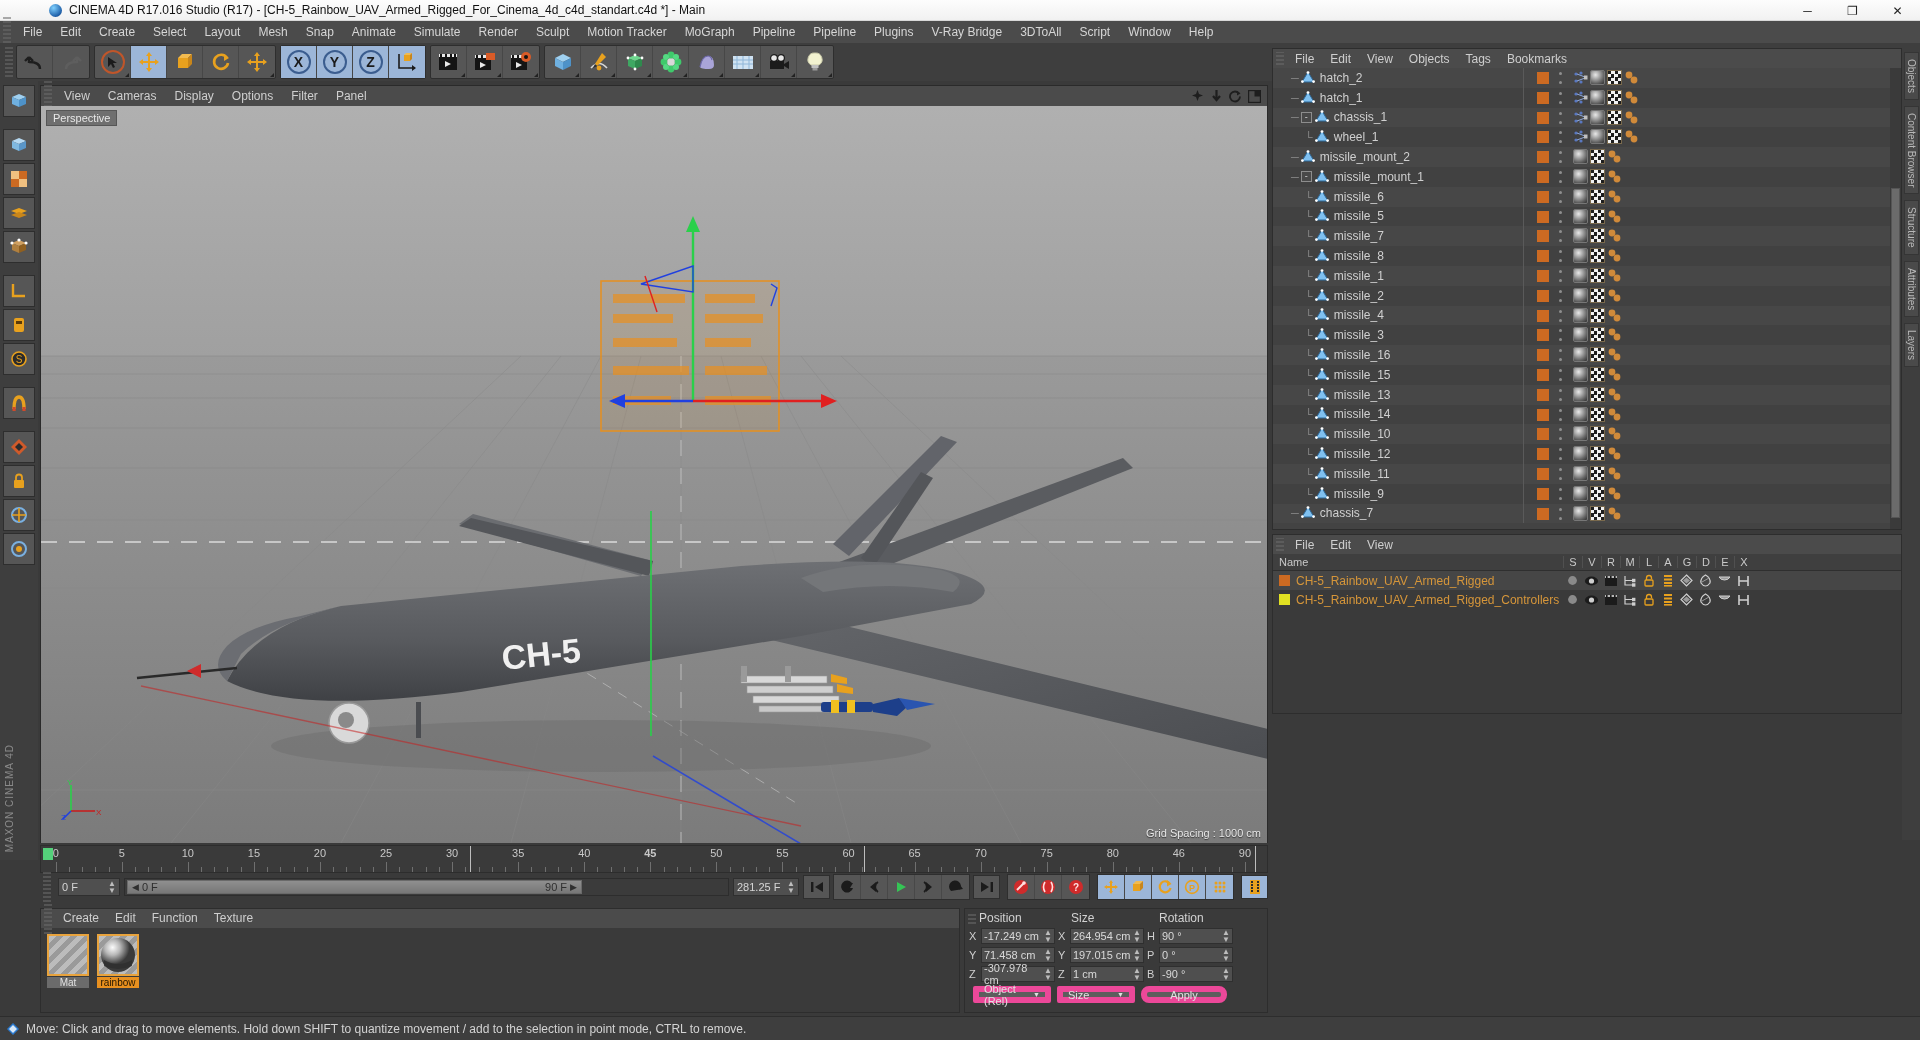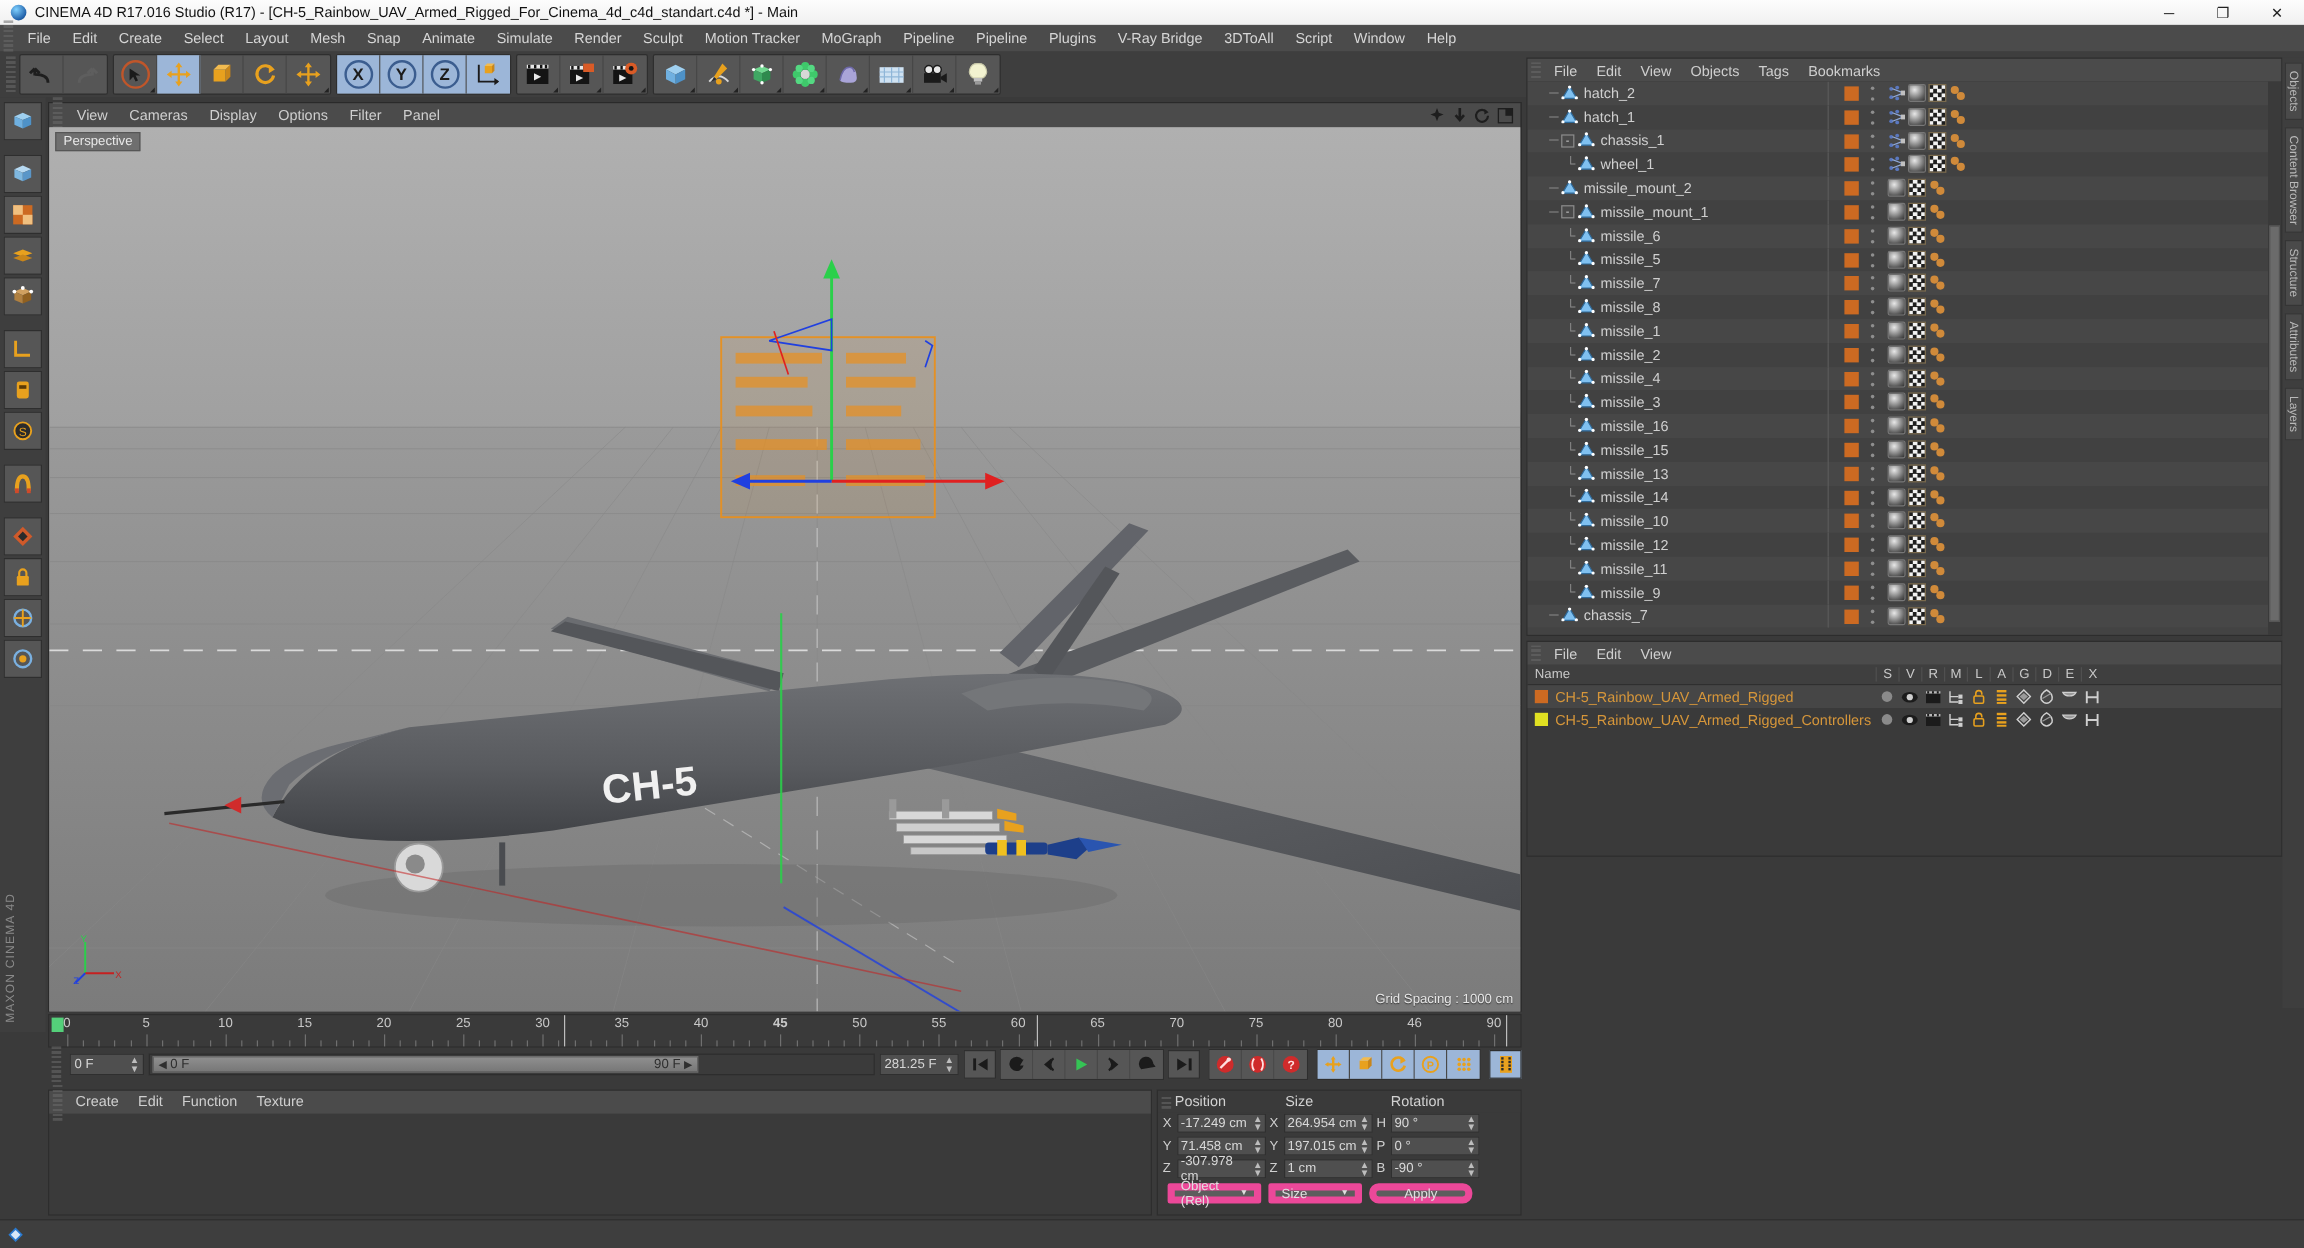--- a/index.html
+++ b/index.html
@@ -4,21 +4,21 @@
 <style>
   * { box-sizing: border-box; margin:0; padding:0; }
   html,body { width:1920px; height:1040px; overflow:hidden;
     font-family:"Liberation Sans", sans-serif; font-size:12px; color:#cfcfcf;
     background:#3a3a3a; }
   .app { position:relative; width:1920px; height:1040px; }
 
   
   .titlebar { position:absolute; left:0; top:0; width:1920px; height:21px;
     background:linear-gradient(#fdfdfd,#f1f1f1); color:#111; font-size:12px;
-    display:flex; align-items:center; border-bottom:1px solid #d8d8d8; }
+    display:flex; align-items:center; border-bottom:1px solid #d8d8d8;padding-left:40px; }
   .titlebar .tlogo { width:13px;height:13px;border-radius:50%;
     background:radial-gradient(circle at 35% 30%, #7fd0ff, #1f5fa8 70%, #0c2f59);
     margin:0 7px 0 9px; flex:none; }
   .titlebar .ttext { white-space:nowrap; }
   .wbtns { position:absolute; right:0; top:0; height:21px; display:flex; }
   .wbtn { width:45px; height:21px; display:flex; align-items:center;
     justify-content:center; color:#222; font-size:12px; }
 
   
   .menubar { position:absolute; left:0; top:21px; width:1920px; height:22px;
@@ -982,20 +982,42 @@
   </div>
 
   <div class="matwrap">
     <div class="panelmenu">
       <div class="grip"></div>
       <div class="mi">Create</div>
       <div class="mi">Edit</div>
       <div class="mi">Function</div>
       <div class="mi">Texture</div>
     </div>
+    <div class="matarea">
+      <div class="matitem">
+        <div class="matthumb plain"></div>
+        <div class="matlabel">Mat</div>
+      </div>
+      <div class="matitem">
+        <div class="matthumb sphere">
+          <svg width="38" height="38" viewBox="0 0 38 38">
+              <defs>
+                <radialGradient id="mball" cx="34%" cy="28%">
+                  <stop offset="0%" stop-color="#fbfbfb"></stop>
+                  <stop offset="45%" stop-color="#b8b8b8"></stop>
+                  <stop offset="100%" stop-color="#3a3a3a"></stop>
+                </radialGradient>
+              </defs>
+              <circle cx="19" cy="19" r="17" fill="url(#mball)"></circle>
+              <path d="M5 24 Q19 32 33 24 L33 30 Q19 36 5 30 Z" fill="#2e2e2e" opacity="0.8"></path>
+            </svg>
+        </div>
+        <div class="matlabel hl">rainbow</div>
+      </div>
+    </div>
   </div>
 
   <div class="coordwrap">
     <div class="coordhdr">
       <div class="grip" style="height:12px"></div>
       <span style="width:92px">Position</span>
       <span style="width:88px">Size</span>
       <span>Rotation</span>
     </div>
     <div class="coordgrid">
@@ -1995,15 +2017,16 @@
     <div class="rtab">Layers</div>
   </div>
 
   <div class="statusbar">
     <span class="statusicon">
       <svg width="14" height="14" viewBox="0 0 14 14">
           <path d="M7 1 L13 7 L7 13 L1 7 Z" fill="#2a7ad0"></path>
           <path d="M7 3 L11 7 L7 11 L3 7 Z" fill="#d8e8f8"></path>
         </svg>
     </span>
+    <span>Move: Click and drag to move elements. Hold down SHIFT to quantize movement / add to the selection in point mode, CTRL to remove.</span>
   </div>
 
 </div>
 
 </body></html>

